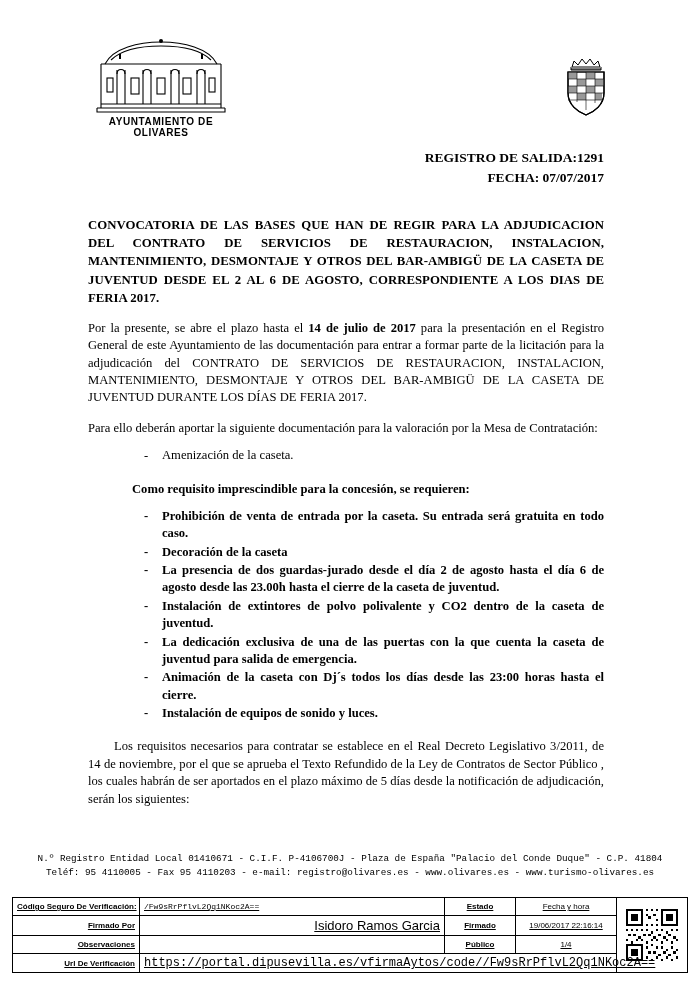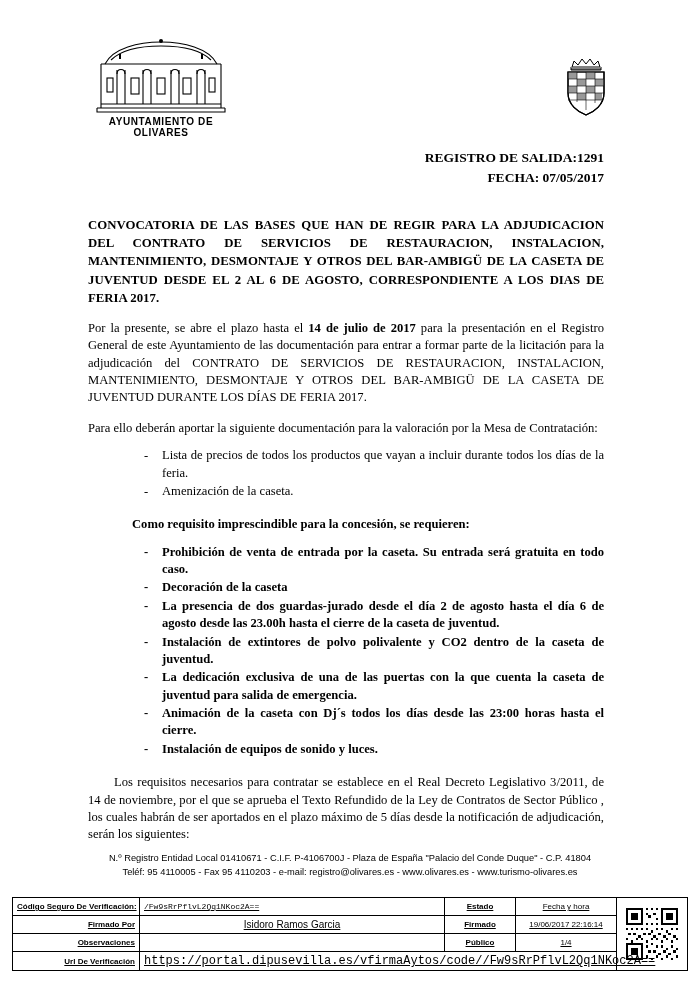--- a/index.html
+++ b/index.html
@@ -116,21 +116,21 @@
     text-align: left;
   }
 
   
   .footer-addr {
     position: absolute;
     left: 0;
     right: 0;
     top: 852px;
     text-align: center;
-    font-family: Liberation Sans, sans-serif;
+    font-family: Liberation Mono, monospace;
     font-size: 9.3px;
     line-height: 1.5;
   }
 
   
   .csv-wrap {
     position: absolute;
     left: 12px;
     top: 897px;
     width: 676px;
@@ -155,22 +155,22 @@
     width: 118px;
     white-space: nowrap;
   }
   td.val-mono {
     font-family: "Liberation Mono", monospace;
     font-size: 8px;
     text-align: left;
   }
   td.val {
     font-family: "Liberation Sans", sans-serif;
-    font-size: 10px;
-    text-align: center;
+    font-size: 13px;
+    text-align: right;
     padding-left: 6px;
   }
   td.lbl2 {
     font-weight: bold;
     text-align: center;
     width: 62px;
     white-space: nowrap;
   }
   td.val2 {
     text-align: center;
@@ -261,33 +261,32 @@
         <g stroke="#000" stroke-width="0.6" fill="none">
           <path d="M10 24 L46 24 M10 31 L46 31 M10 38 L46 38 M10 45 L44 45"></path>
           <path d="M19 17 L19 47 M28 17 L28 55 M37 17 L37 48"></path>
         </g>
       </svg>
     </div>
   </div>
 
   <div class="reg-block">
     <div>REGISTRO DE SALIDA:1291</div>
-    <div>FECHA: 07/05/2017</div>
+    <div>FECHA: 07/07/2017</div>
   </div>
 
   <div class="content">
 
     <div class="title">CONVOCATORIA  DE LAS BASES QUE HAN DE REGIR PARA LA ADJUDICACION DEL CONTRATO DE SERVICIOS DE RESTAURACION, INSTALACION, MANTENIMIENTO, DESMONTAJE Y OTROS DEL BAR-AMBIGÜ DE LA CASETA DE JUVENTUD DESDE EL 2 AL 6 DE AGOSTO, CORRESPONDIENTE A LOS DIAS DE FERIA 2017.</div>
 
     <p class="para"><span>Por la presente, se abre  el plazo hasta el </span><span class="b">14 de julio de 2017</span><span> para la presentación en el Registro General de este Ayuntamiento de las documentación para entrar a formar parte de la licitación para la adjudicación del CONTRATO DE SERVICIOS DE RESTAURACION, INSTALACION, MANTENIMIENTO, DESMONTAJE Y OTROS DEL BAR-AMBIGÜ DE LA CASETA DE JUVENTUD DURANTE LOS DÍAS DE FERIA 2017.</span></p>
 
     <p class="para">Para ello deberán aportar la siguiente documentación para la valoración por la Mesa de Contratación:</p>
 
     <ul class="dashlist">
-      <li>Lista de precios de todos los productos que vayan a incluir durante todos los días de la feria.</li>
       <li>Amenización de la caseta.</li>
     </ul>
 
     <div class="requisito">Como requisito imprescindible para la concesión, se requieren:</div>
 
     <ul class="dashlist bold">
       <li>Prohibición de venta de entrada por la caseta. Su entrada será gratuita en todo caso.</li>
       <li>Decoración de la caseta</li>
       <li>La presencia de dos guardas-jurado desde  el  día 2 de agosto hasta el  día 6 de agosto desde las 23.00h hasta el cierre de la caseta de juventud.</li>
       <li>Instalación de extintores de polvo polivalente y CO2 dentro de la caseta de juventud.</li>

